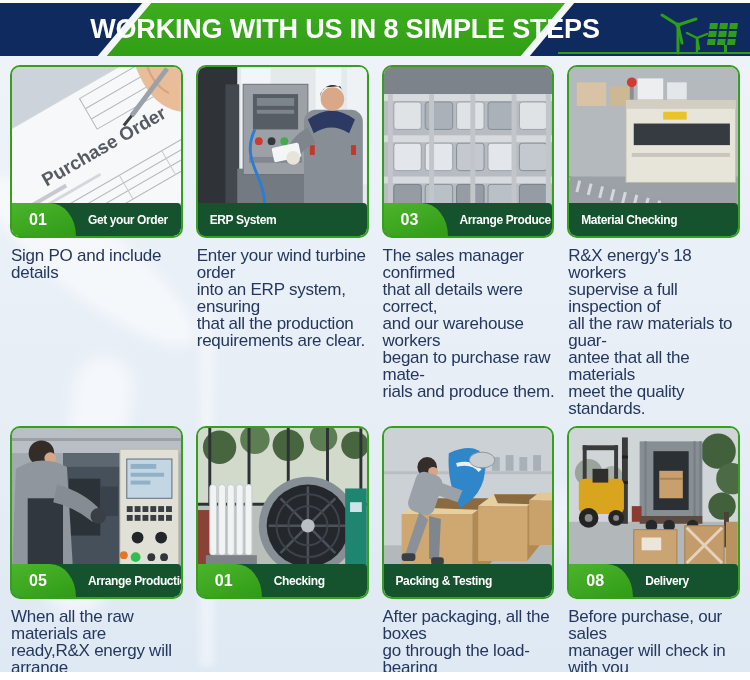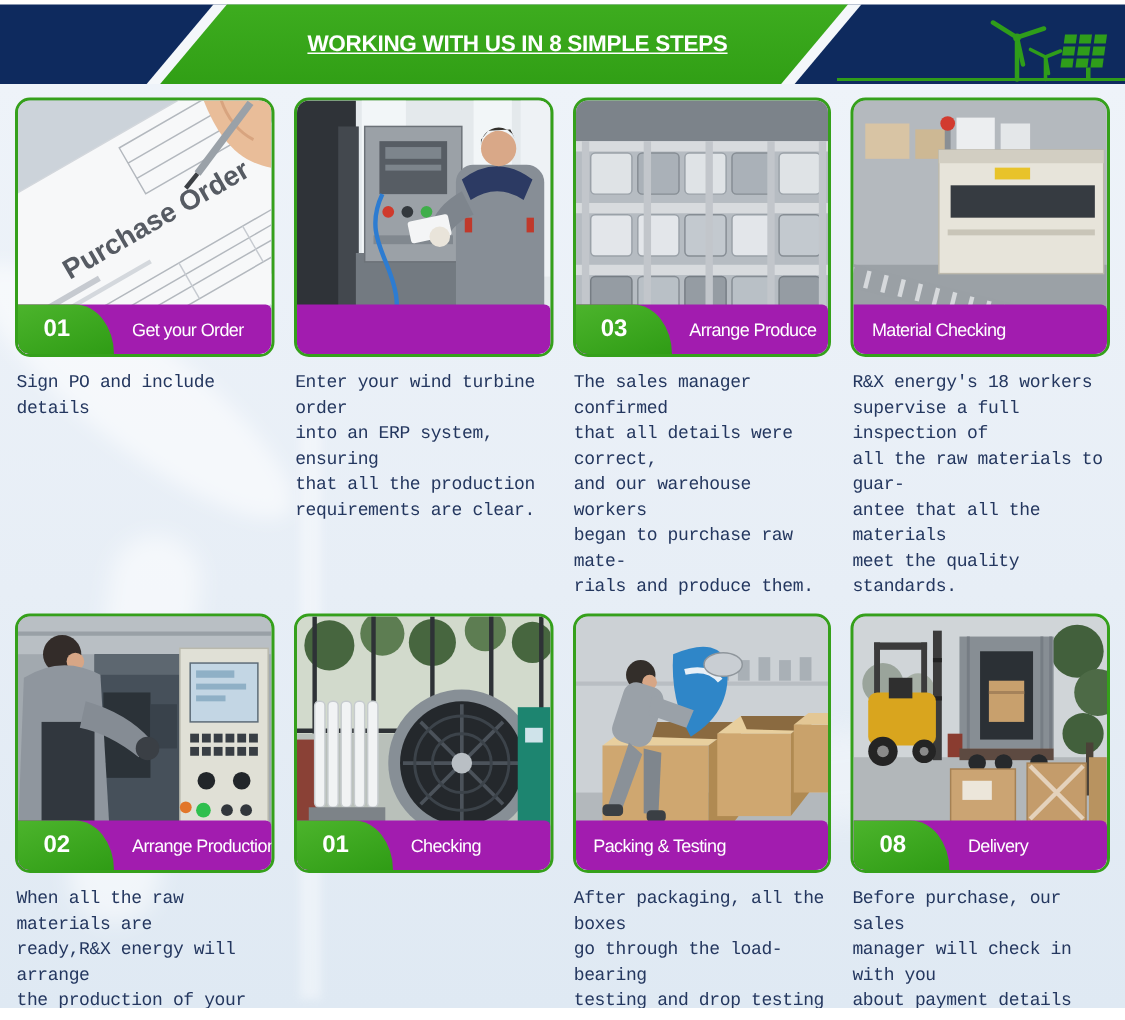--- a/index.html
+++ b/index.html
@@ -4,46 +4,46 @@
 <style>
   * { margin:0; padding:0; box-sizing:border-box; }
   body { background:#ffffff; font-family:"Liberation Sans", sans-serif; }
   .page { position:relative; width:750px; height:680px; background:#ffffff; overflow:hidden; margin:0 auto; }
 
   
   .header { position:absolute; top:3px; left:0; width:750px; height:53px; background:#0e2a5e; overflow:hidden; }
   .ribbon-white { position:absolute; top:-8px; bottom:-8px; left:120px; width:432px; background:#f4f7fa; transform:skewX(-40deg); }
   .ribbon-green { position:absolute; top:-8px; bottom:-8px; left:129px; width:414px; background:linear-gradient(180deg,#3fae20,#2f9d14); transform:skewX(-40deg); }
   .header-title { position:absolute; top:0; left:140px; width:410px; height:53px; display:flex; align-items:center; justify-content:center;
-    color:#ffffff; font-size:15px; font-weight:800; letter-spacing:-0.2px; white-space:nowrap;text-decoration:underline; }
+    color:#ffffff; font-size:27px; font-weight:800; letter-spacing:-0.2px; white-space:nowrap; }
   .header-icon { position:absolute; right:6px; top:6px; }
   .ground-line { position:absolute; left:558px; right:0; bottom:2px; height:2px; background:#2f9d1a; }
 
   
   .content { position:absolute; top:56px; left:0; right:0; bottom:8px; background:linear-gradient(180deg,#eef3f9 0%,#e7eef6 55%,#dfe9f3 100%); overflow:hidden; }
   .wm { position:absolute; background:rgba(255,255,255,0.55); pointer-events:none; }
   .wm-blade1 { left:-40px; top:170px; width:260px; height:70px; transform:rotate(38deg); border-radius:50%; filter:blur(6px); }
   .wm-blade2 { left:60px; top:300px; width:60px; height:260px; transform:rotate(8deg); border-radius:40px; filter:blur(7px); }
   .wm-blade3 { left:430px; top:430px; width:300px; height:60px; transform:rotate(-6deg); border-radius:50%; filter:blur(9px); opacity:.6;}
   .wm-pole { left:200px; top:230px; width:14px; height:380px; filter:blur(3px); opacity:.7;}
 
   .grid { position:relative; display:grid; grid-template-columns:repeat(4,1fr); column-gap:13px; padding:9px 10px 0 10px; }
   .card { display:flex; flex-direction:column; }
   .row1 .card { min-height:287px; }
 
   .photo { position:relative; height:173px; border:2px solid #35a01b; border-radius:10px; overflow:hidden; background:#c9cfd6; flex:none; }
   .photo > svg { display:block; width:100%; height:100%; }
 
-  .badge { position:absolute; left:0; right:0; bottom:0; height:33px; background:#a21caf; border-radius:0 4px 7px 7px; display:flex; align-items:stretch; }
+  .badge { position:absolute; left:0; right:0; bottom:0; height:33px; background:#14532d; border-radius:0 4px 7px 7px; display:flex; align-items:stretch; }
   .badge-num { flex:none; width:64px; background:linear-gradient(160deg,#4cb42c,#2f9c15); border-top-right-radius:26px 33px; border-bottom-left-radius:7px;
     display:flex; align-items:center; padding-left:17px; color:#ffffff; font-weight:800; font-size:16px; }
   .badge-label { flex:1; display:flex; align-items:center; justify-content:flex-start; padding-left:12px; padding-right:2px;
-    color:#ffffff; font-weight:400; font-size:12px; letter-spacing:-0.4px; white-space:nowrap; }
-
-  .desc { margin:9px -2px 0 1px; font-size:12px; letter-spacing:-0.25px; line-height:17px; color:#24375f; white-space:pre-line;font-family:Liberation Mono, monospace; }
+    color:#ffffff; font-weight:700; font-size:12px; letter-spacing:-0.4px; white-space:nowrap; }
+
+  .desc { margin:9px -2px 0 1px; font-size:17px; letter-spacing:-0.25px; line-height:17px; color:#24375f; white-space:pre-line; }
 </style>
 </head>
 <body>
 
 <div class="page">
 
   <div class="header">
     <div class="ribbon-white"></div>
     <div class="ribbon-green"></div>
     <div class="header-title">WORKING WITH US IN 8 SIMPLE STEPS</div>
@@ -141,20 +141,21 @@
             <path d="M112,54 q24,-18 48,0 l-6,14 q-18,-12 -36,0 z" fill="#2c3a63"></path>
             <circle cx="137" cy="33" r="12" fill="#d9a888"></circle>
             <path d="M125,31 a12,12 0 0 1 23,-5 l-3,-6 -15,1 -5,6 z" fill="#33302c"></path>
             <rect x="114" y="80" width="5" height="10" fill="#c0392b"></rect>
             <rect x="156" y="80" width="5" height="10" fill="#c0392b"></rect>
             <path d="M112,62 q-18,10 -22,26 l10,8 q8,-14 20,-18 z" fill="#7e858d"></path>
             <rect x="76" y="80" width="28" height="15" rx="2" fill="#f4f5f6" transform="rotate(-12 90 87)"></rect>
             <circle cx="97" cy="93" r="7" fill="#e9e4da"></circle>
           </svg>
           <div class="badge">
+            <span class="badge-label">ERP System</span>
           </div>
         </figure>
         <p class="desc">Enter your wind turbine order
 into an ERP system, ensuring
 that all the production
 requirements are clear.</p>
       </section>
 
       <section class="card">
         <figure class="photo">
@@ -304,21 +305,21 @@
             <circle cx="142" cy="132" r="4" fill="#31363c"></circle>
             <circle cx="155" cy="132" r="4" fill="#31363c"></circle>
             <circle cx="30" cy="26" r="13" fill="#332c29"></circle>
             <circle cx="39" cy="31" r="6" fill="#d7a686"></circle>
             <path d="M4,42 q26,-16 52,-2 l6,102 -62,6 z" fill="#8f969e"></path>
             <rect x="16" y="72" width="36" height="70" fill="#31373e"></rect>
             <path d="M46,58 q28,8 44,26 l-8,12 q-20,-16 -40,-20 z" fill="#858c94"></path>
             <circle cx="88" cy="90" r="8" fill="#3a3f45"></circle>
           </svg>
           <div class="badge">
-            <span class="badge-num">02</span>
+            <span class="badge-num">05</span>
             <span class="badge-label">Arrange Production</span>
           </div>
         </figure>
         <p class="desc">When all the raw materials are
 ready,R&amp;X energy will arrange
 the production of your wind
 turbine order with the
 advanced CNC machines.</p>
       </section>
 

